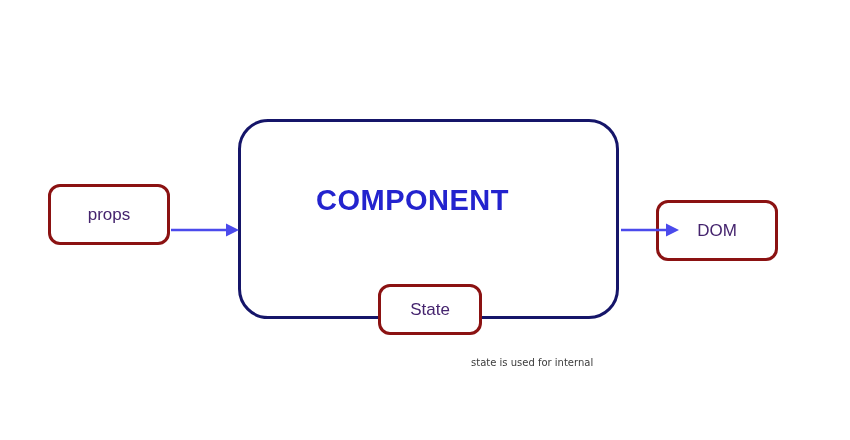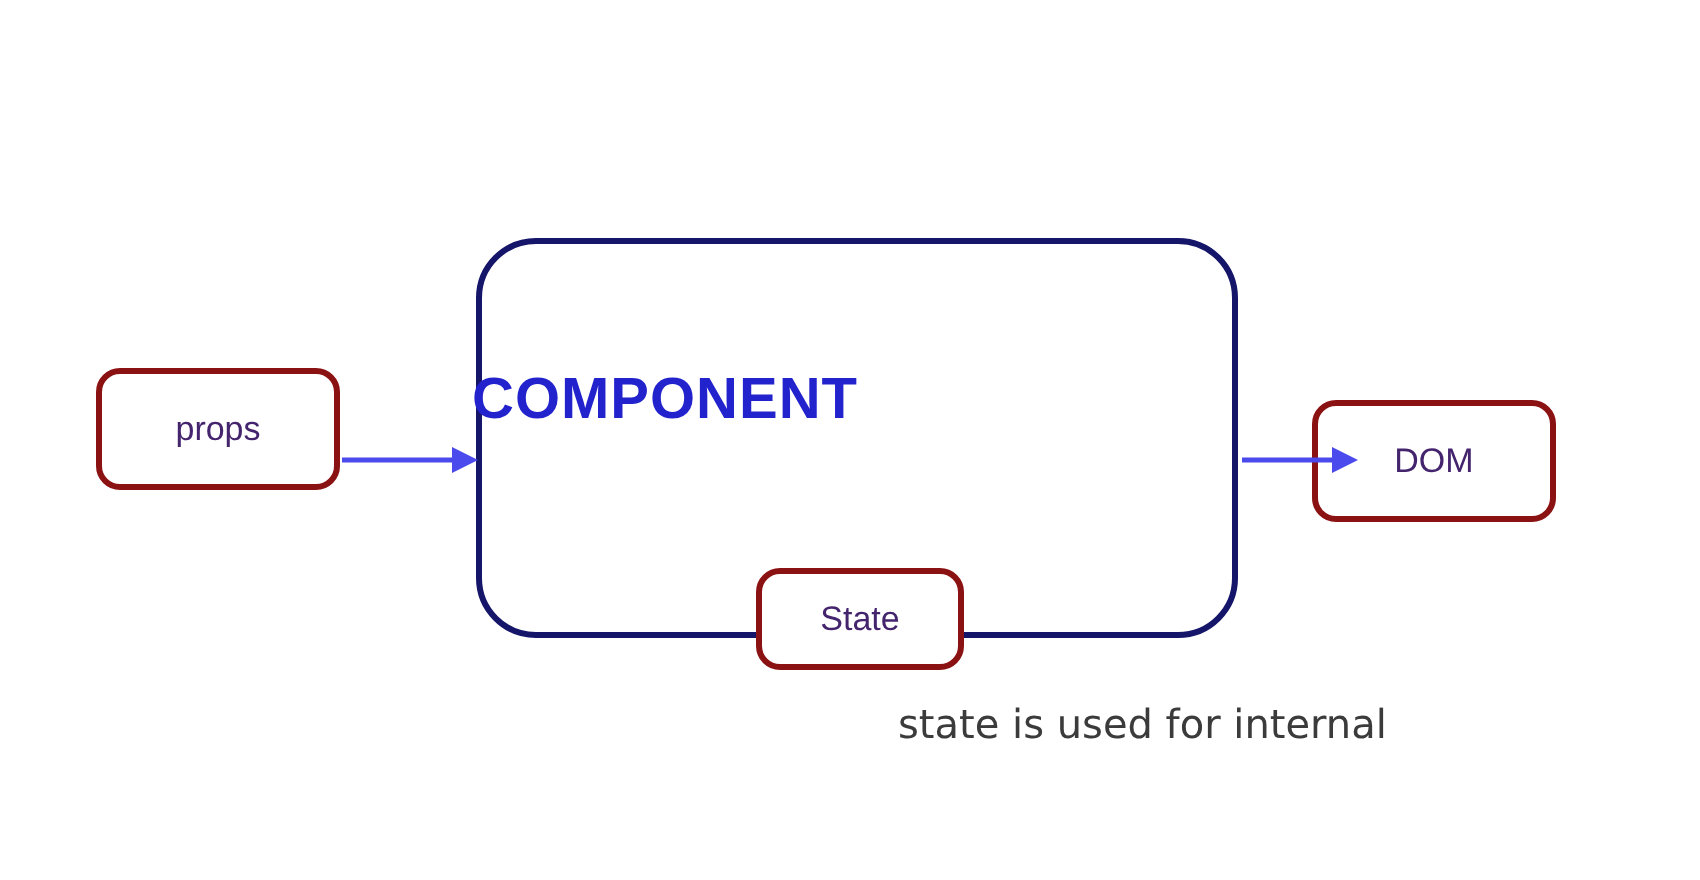--- a/index.html
+++ b/index.html
@@ -37,39 +37,40 @@
   .node-state  { left: 378px; top: 240px; width: 104px; height: 51px; margin-top: 44px; }
   .node-component {
     position: absolute;
     left: 238px; top: 119px; width: 381px; height: 200px;
     background: var(--background);
     border: 3px solid var(--component-border-navy);
     border-radius: 30px;
   }
   .component-title {
     position: absolute;
-    left: 236px; top: 184px; width: 381px;
+    left: 222px; top: 184px; width: 381px;
+    text-align: center;
     font-weight: bold;
     font-size: 29px;
     letter-spacing: 0.5px;
     color: var(--component-title-blue);
   }
   .arrows-layer {
     position: absolute;
     left: 0; top: 0;
     width: 850px; height: 440px;
     pointer-events: none;
   }
   .arrow-line { stroke: var(--arrow-blue); stroke-width: 2.6; }
   .arrow-head { fill: var(--arrow-blue); }
   .caption {
     position: absolute;
-    left: 449px; top: 352px;
+    left: 471px; top: 352px;
     font-family: "DejaVu Sans", sans-serif;
-    font-size: 20px;
+    font-size: 10px;
     line-height: 21px;
     color: var(--caption-gray);
     white-space: nowrap;
   }
 </style>
 </head>
 <body>
 
 <div class="canvas">
 

